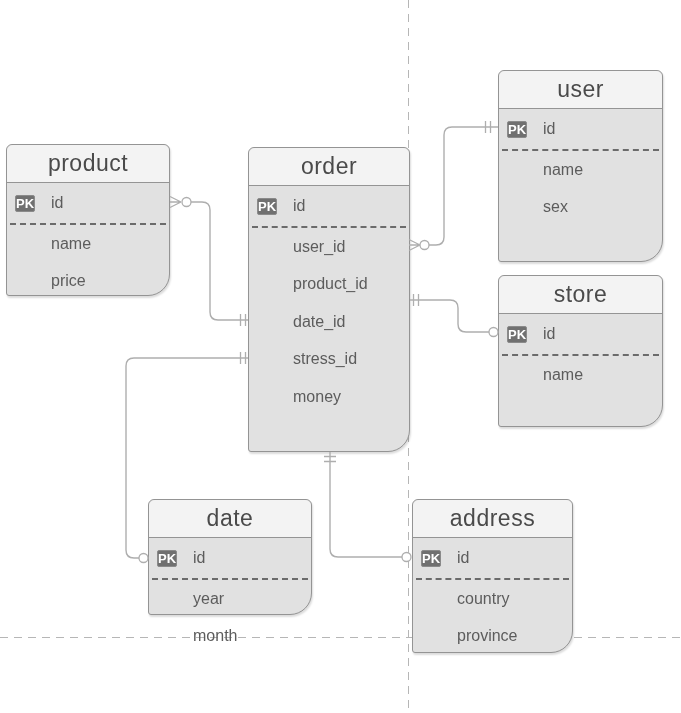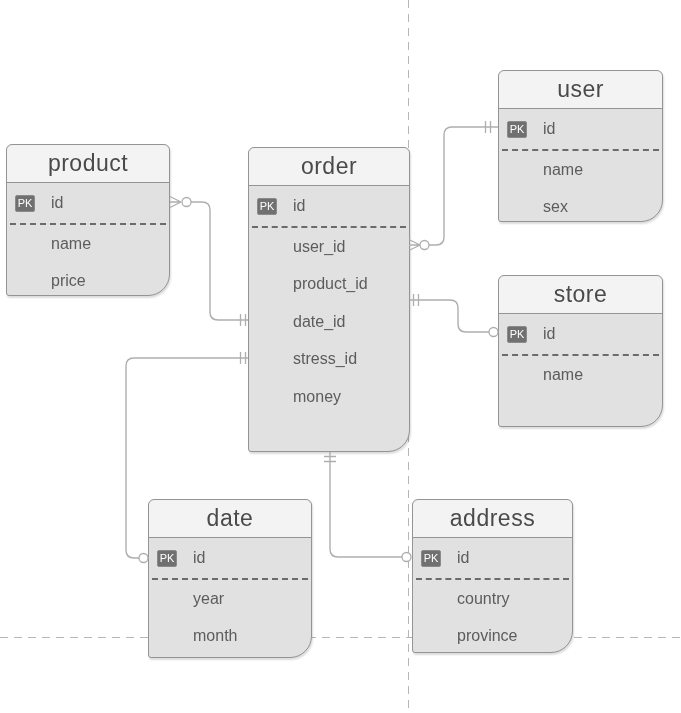--- a/index.html
+++ b/index.html
@@ -13,21 +13,21 @@
   .etable{position:absolute;z-index:2;background:var(--body-bg);
           border:1px solid var(--tborder);border-radius:6px 6px 22px 3px;
           box-shadow:1px 2px 2px rgba(0,0,0,0.14);box-sizing:border-box;}
   .ehead{height:37px;background:var(--head-bg);border-bottom:1px solid var(--tborder);
          border-radius:6px 6px 0 0;display:flex;align-items:center;justify-content:center;
          font-size:23px;color:var(--title-color);letter-spacing:0.5px;}
   .erow{height:37.5px;display:flex;align-items:center;padding-left:44px;
         font-size:16px;color:var(--field-color);box-sizing:border-box;}
   .erow.pk{height:40px;padding-left:8px;}
   .pkbadge{width:20px;height:17px;background:var(--pk-bg);color:var(--pk-fg);
-           font-size:11px;font-weight:normal;display:flex;align-items:center;justify-content:center;
+           font-size:13px;font-weight:bold;display:flex;align-items:center;justify-content:center;
            border-radius:2px;margin-right:16px;border:1px solid #8a8a8a;box-sizing:border-box;
            flex:0 0 auto;}
   .divider{border-top:2px dashed #6b6b6b;margin:0 3px;height:0;}
   #wires{position:absolute;left:0;top:0;z-index:3;pointer-events:none;}
   .wire{fill:none;stroke:var(--wire);stroke-width:1.4;}
   .mark{fill:none;stroke:var(--wire);stroke-width:1.3;}
   .dot{fill:#ffffff;stroke:var(--wire);stroke-width:1.3;}
 </style>
 </head>
 <body>
@@ -66,21 +66,21 @@
         <div class="erow">
           <span>date_id</span>
         </div>
         <div class="erow">
           <span>stress_id</span>
         </div>
         <div class="erow">
           <span>money</span>
         </div>
       </div>
-      <div class="etable" style="left: 498px; top: 70px; width: 165px; height: 152px;">
+      <div class="etable" style="left: 498px; top: 70px; width: 165px; height: 192px;">
         <div class="ehead">user</div>
         <div class="erow pk">
           <span class="pkbadge">PK</span>
           <span>id</span>
         </div>
         <div class="divider"></div>
         <div class="erow">
           <span>name</span>
         </div>
         <div class="erow">
@@ -91,21 +91,21 @@
         <div class="ehead">store</div>
         <div class="erow pk">
           <span class="pkbadge">PK</span>
           <span>id</span>
         </div>
         <div class="divider"></div>
         <div class="erow">
           <span>name</span>
         </div>
       </div>
-      <div class="etable" style="left: 148px; top: 499px; width: 164px; height: 159px;">
+      <div class="etable" style="left: 148px; top: 499px; width: 164px; height: 116px;">
         <div class="ehead">date</div>
         <div class="erow pk">
           <span class="pkbadge">PK</span>
           <span>id</span>
         </div>
         <div class="divider"></div>
         <div class="erow">
           <span>year</span>
         </div>
         <div class="erow">

